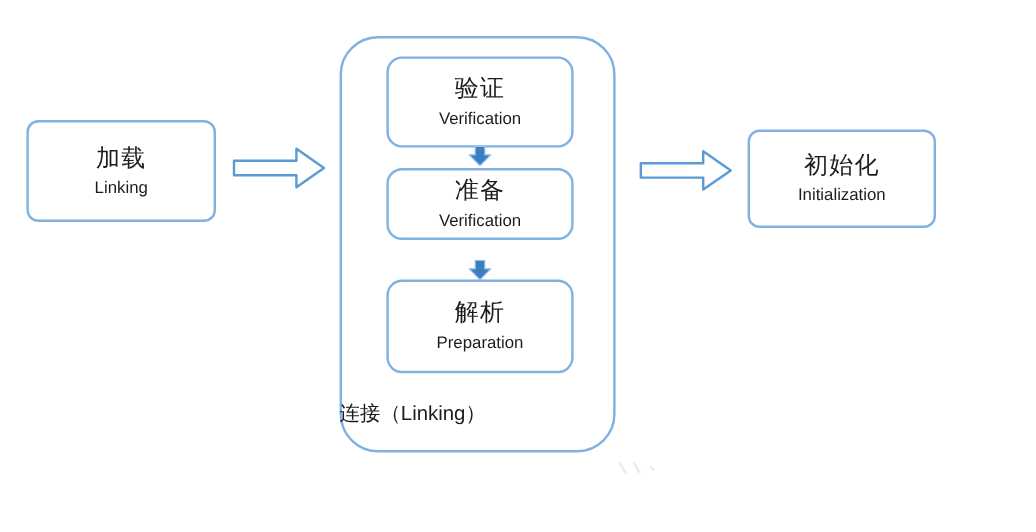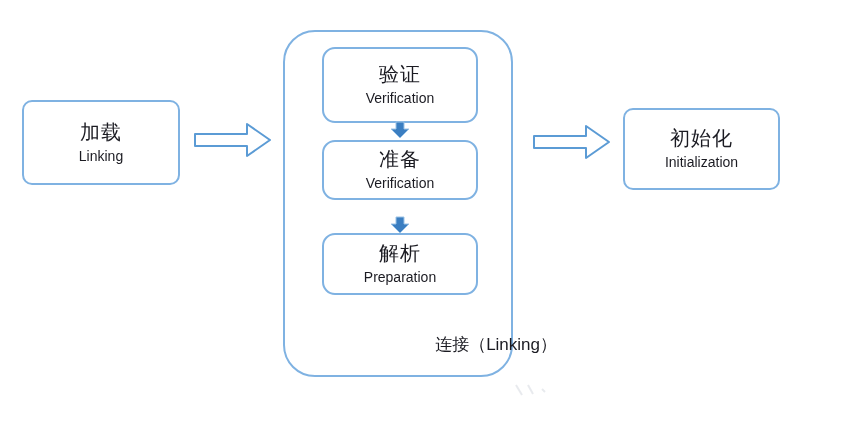--- a/index.html
+++ b/index.html
@@ -51,24 +51,23 @@
   .en {
     font-size: 14px;
     color: var(--text, #1B1B22);
     line-height: 1.1;
   }
   .group-label {
     position: absolute;
     left: 283px;
     top: 333px;
     width: 230px;
-    text-align: right;
+    text-align: left;
     font-size: 17px;
     color: var(--text, #1B1B22);
-    padding-left: 44px;
   }
   .arrow-right {
     position: absolute;
   }
   .arrow-right polygon {
     fill: #ffffff;
     stroke: var(--arrow_outline, #5B9BD5);
     stroke-width: 2;
     stroke-linejoin: round;
   }
@@ -120,21 +119,21 @@
 
   <div class="stage-box sub-box" style="left:322px; top:140px; width:156px; height:60px;">
     <span class="zh">准备</span>
     <span class="en">Verification</span>
   </div>
 
   <svg class="arrow-down" style="left:390px; top:216px;" width="20" height="18" viewBox="0 0 20 18">
     <polygon points="6,1 14,1 14,8 19,8 10,17 1,8 6,8"></polygon>
   </svg>
 
-  <div class="stage-box sub-box" style="left:322px; top:233px; width:156px; height:62px;align-items:center;">
+  <div class="stage-box sub-box" style="left:322px; top:233px; width:156px; height:78px;align-items:center;">
     <span class="zh">解析</span>
     <span class="en">Preparation</span>
   </div>
 
   <div class="group-label">连接（Linking）</div>
 
   <svg class="arrow-right" style="left:532px; top:122px;" width="80" height="40" viewBox="0 0 80 40">
     <polygon points="2,14 54,14 54,4 77,20 54,36 54,26 2,26"></polygon>
   </svg>
 

